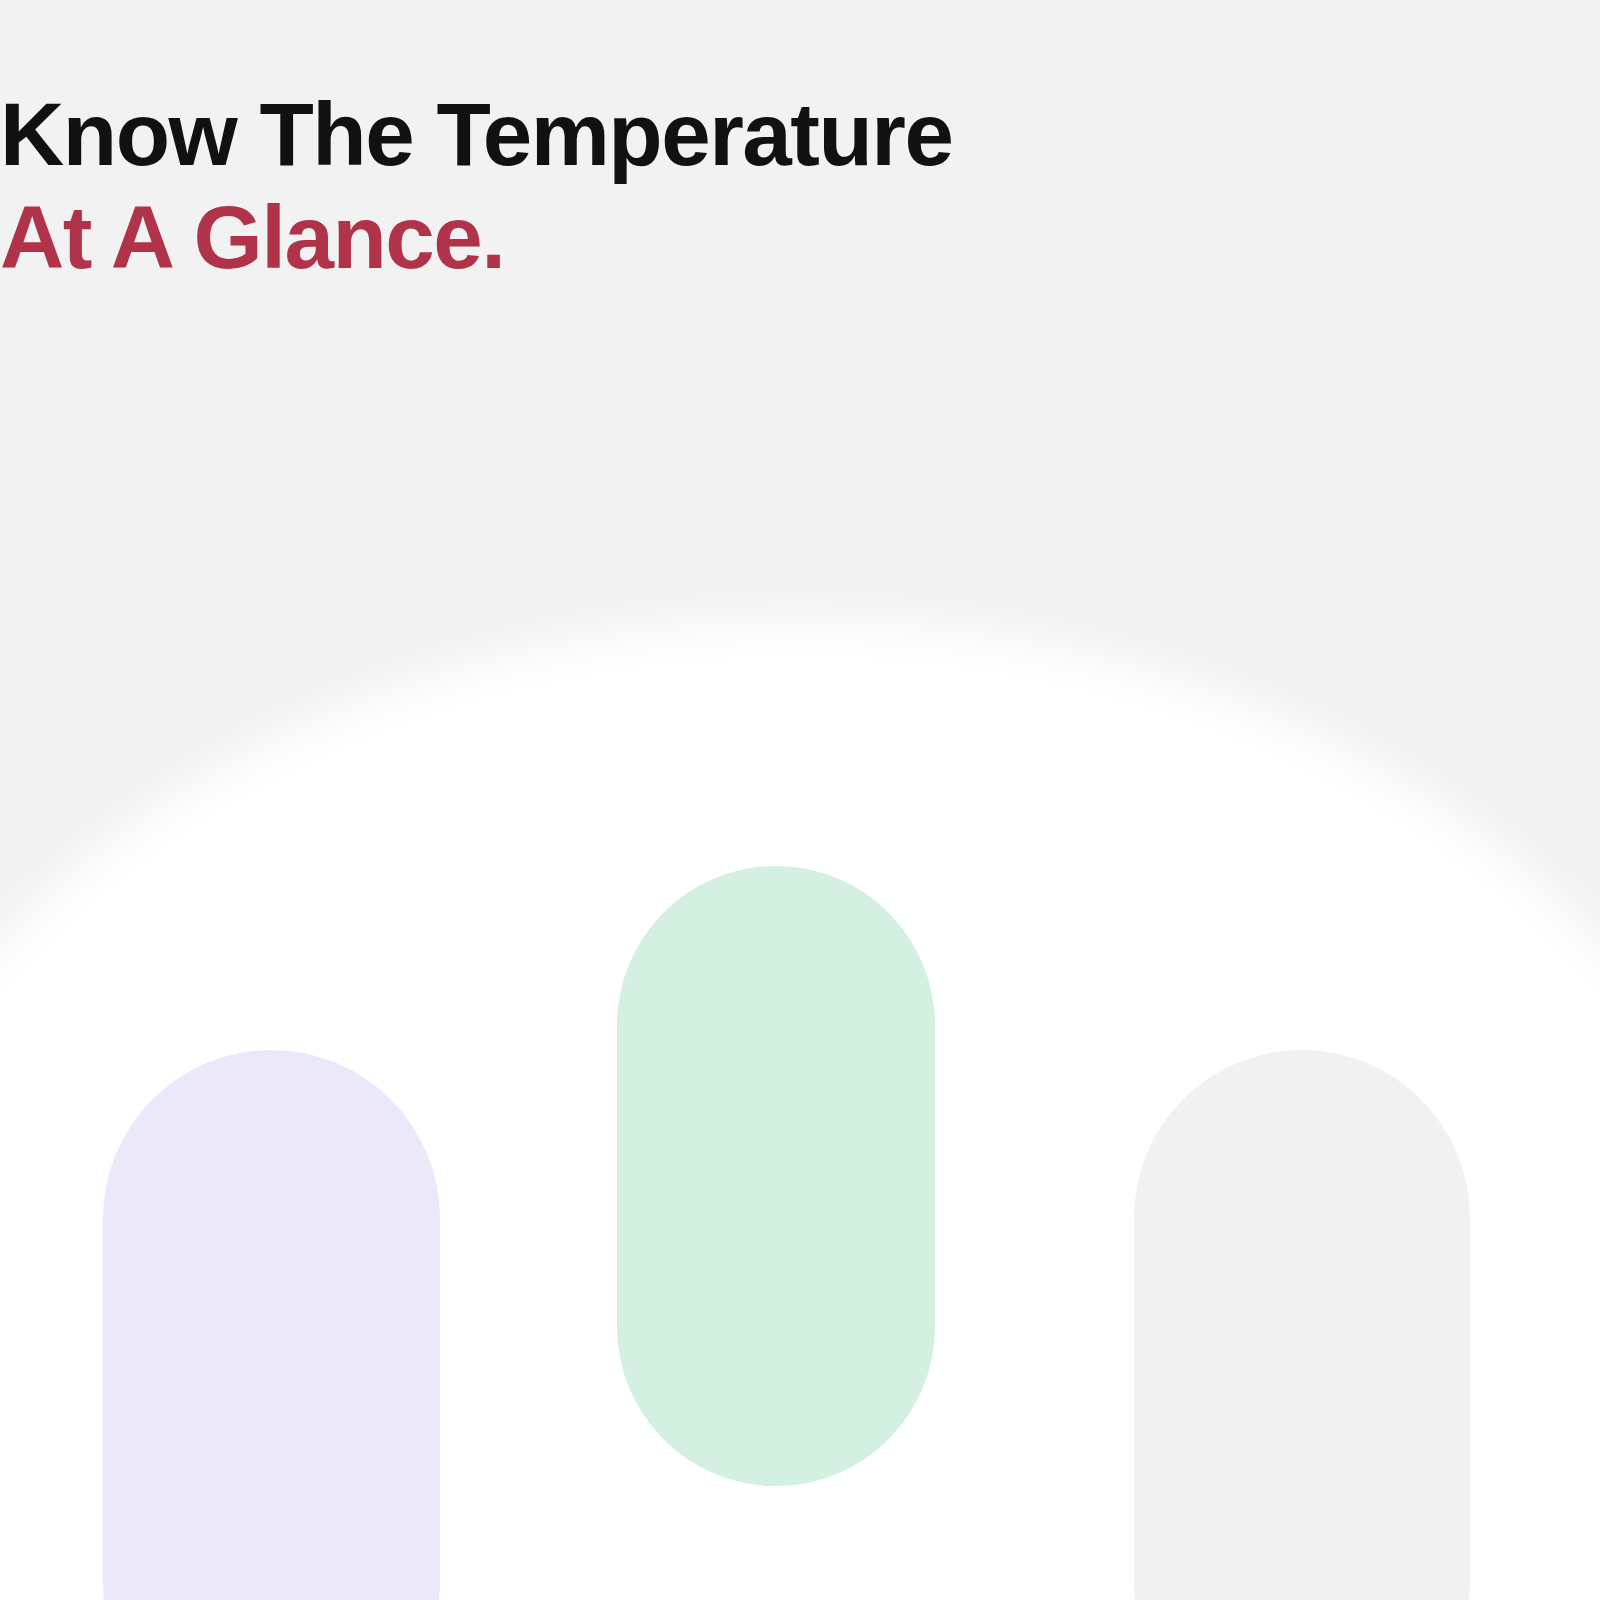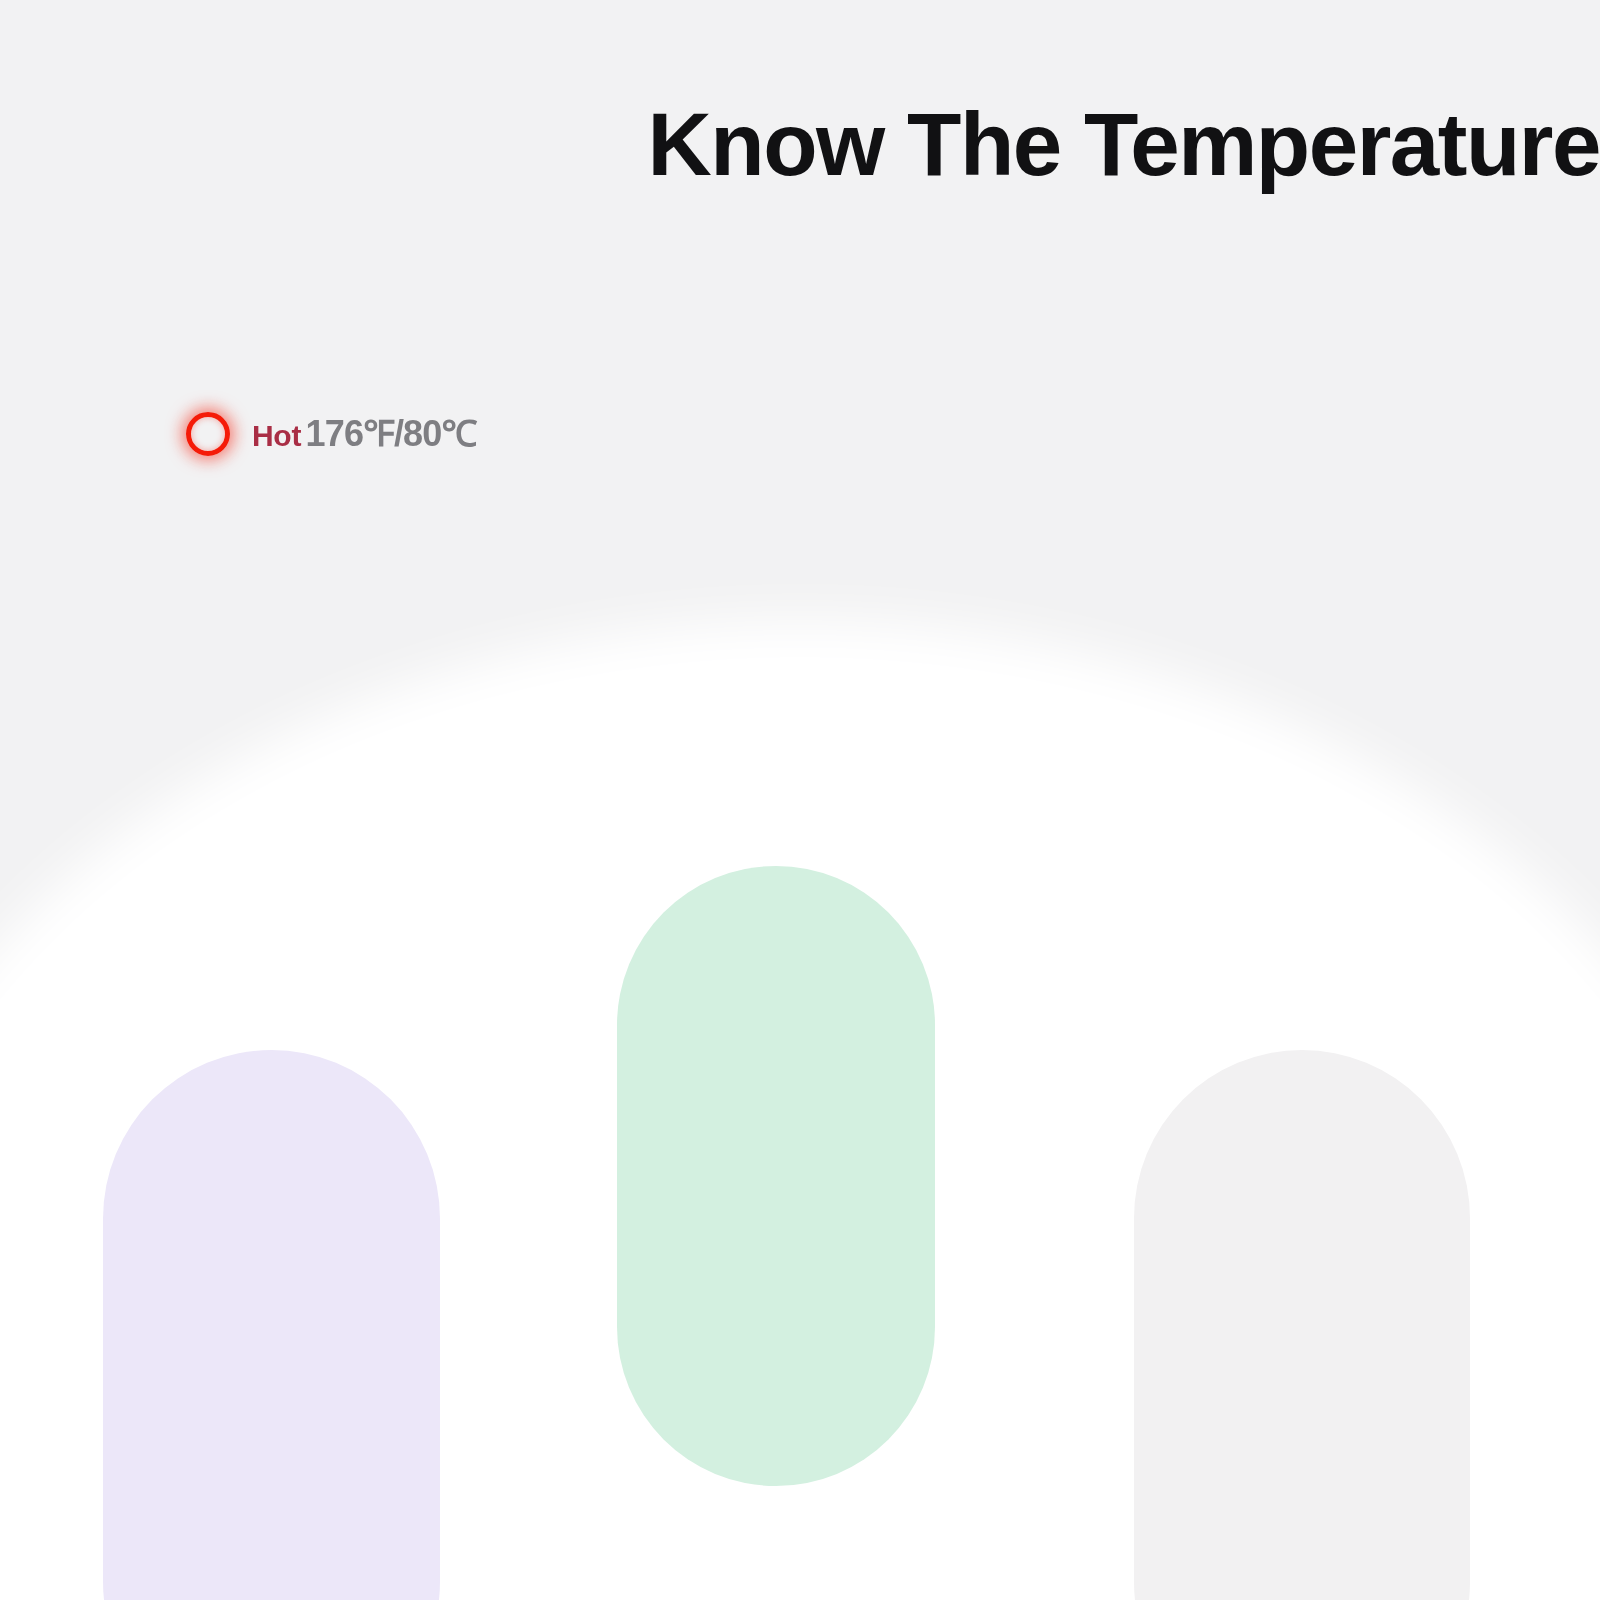--- a/index.html
+++ b/index.html
@@ -29,23 +29,23 @@
     position:absolute;
     left:0; top:0; width:100%; height:100%;
     background:
       radial-gradient(110% 60% at 50% 128%, #ffffff 0%, #ffffff 42%, rgba(255,255,255,0) 70%);
   }
 
   
   .headline{
     position:absolute;
     z-index:3;
-    top:100px;
+    top:90px;
     left:0; right:0;
-    text-align:right;
+    text-align:left;
     line-height:1.0;
   }
   .headline .l1{
     display:block;
     font-size:89px;
     font-weight:700;
     letter-spacing:-1.5px;
     color:#111113;
   }
   .headline .l2{
@@ -131,31 +131,25 @@
 </head>
 <body>
 
 <div class="bg-layer">
   <div class="bg-wash"></div>
   <div class="bg-dome"></div>
 </div>
 
 <div class="headline">
   <span class="l1">Know The Temperature</span>
+  <span class="l2">At A Glance.</span>
 </div>
 
 <div class="legend">
 
-  <div class="legend-item hot">
-    <span class="ring hot"></span>
-    <span class="legend-text">
-      <span class="legend-title">Hot</span>
-      <span class="legend-value">176℉/80℃</span>
-    </span>
-  </div>
 
 
 
 </div>
 
 <div class="pills">
   <div class="pill purple"></div>
   <div class="pill green"></div>
   <div class="pill gray"></div>
 </div>

